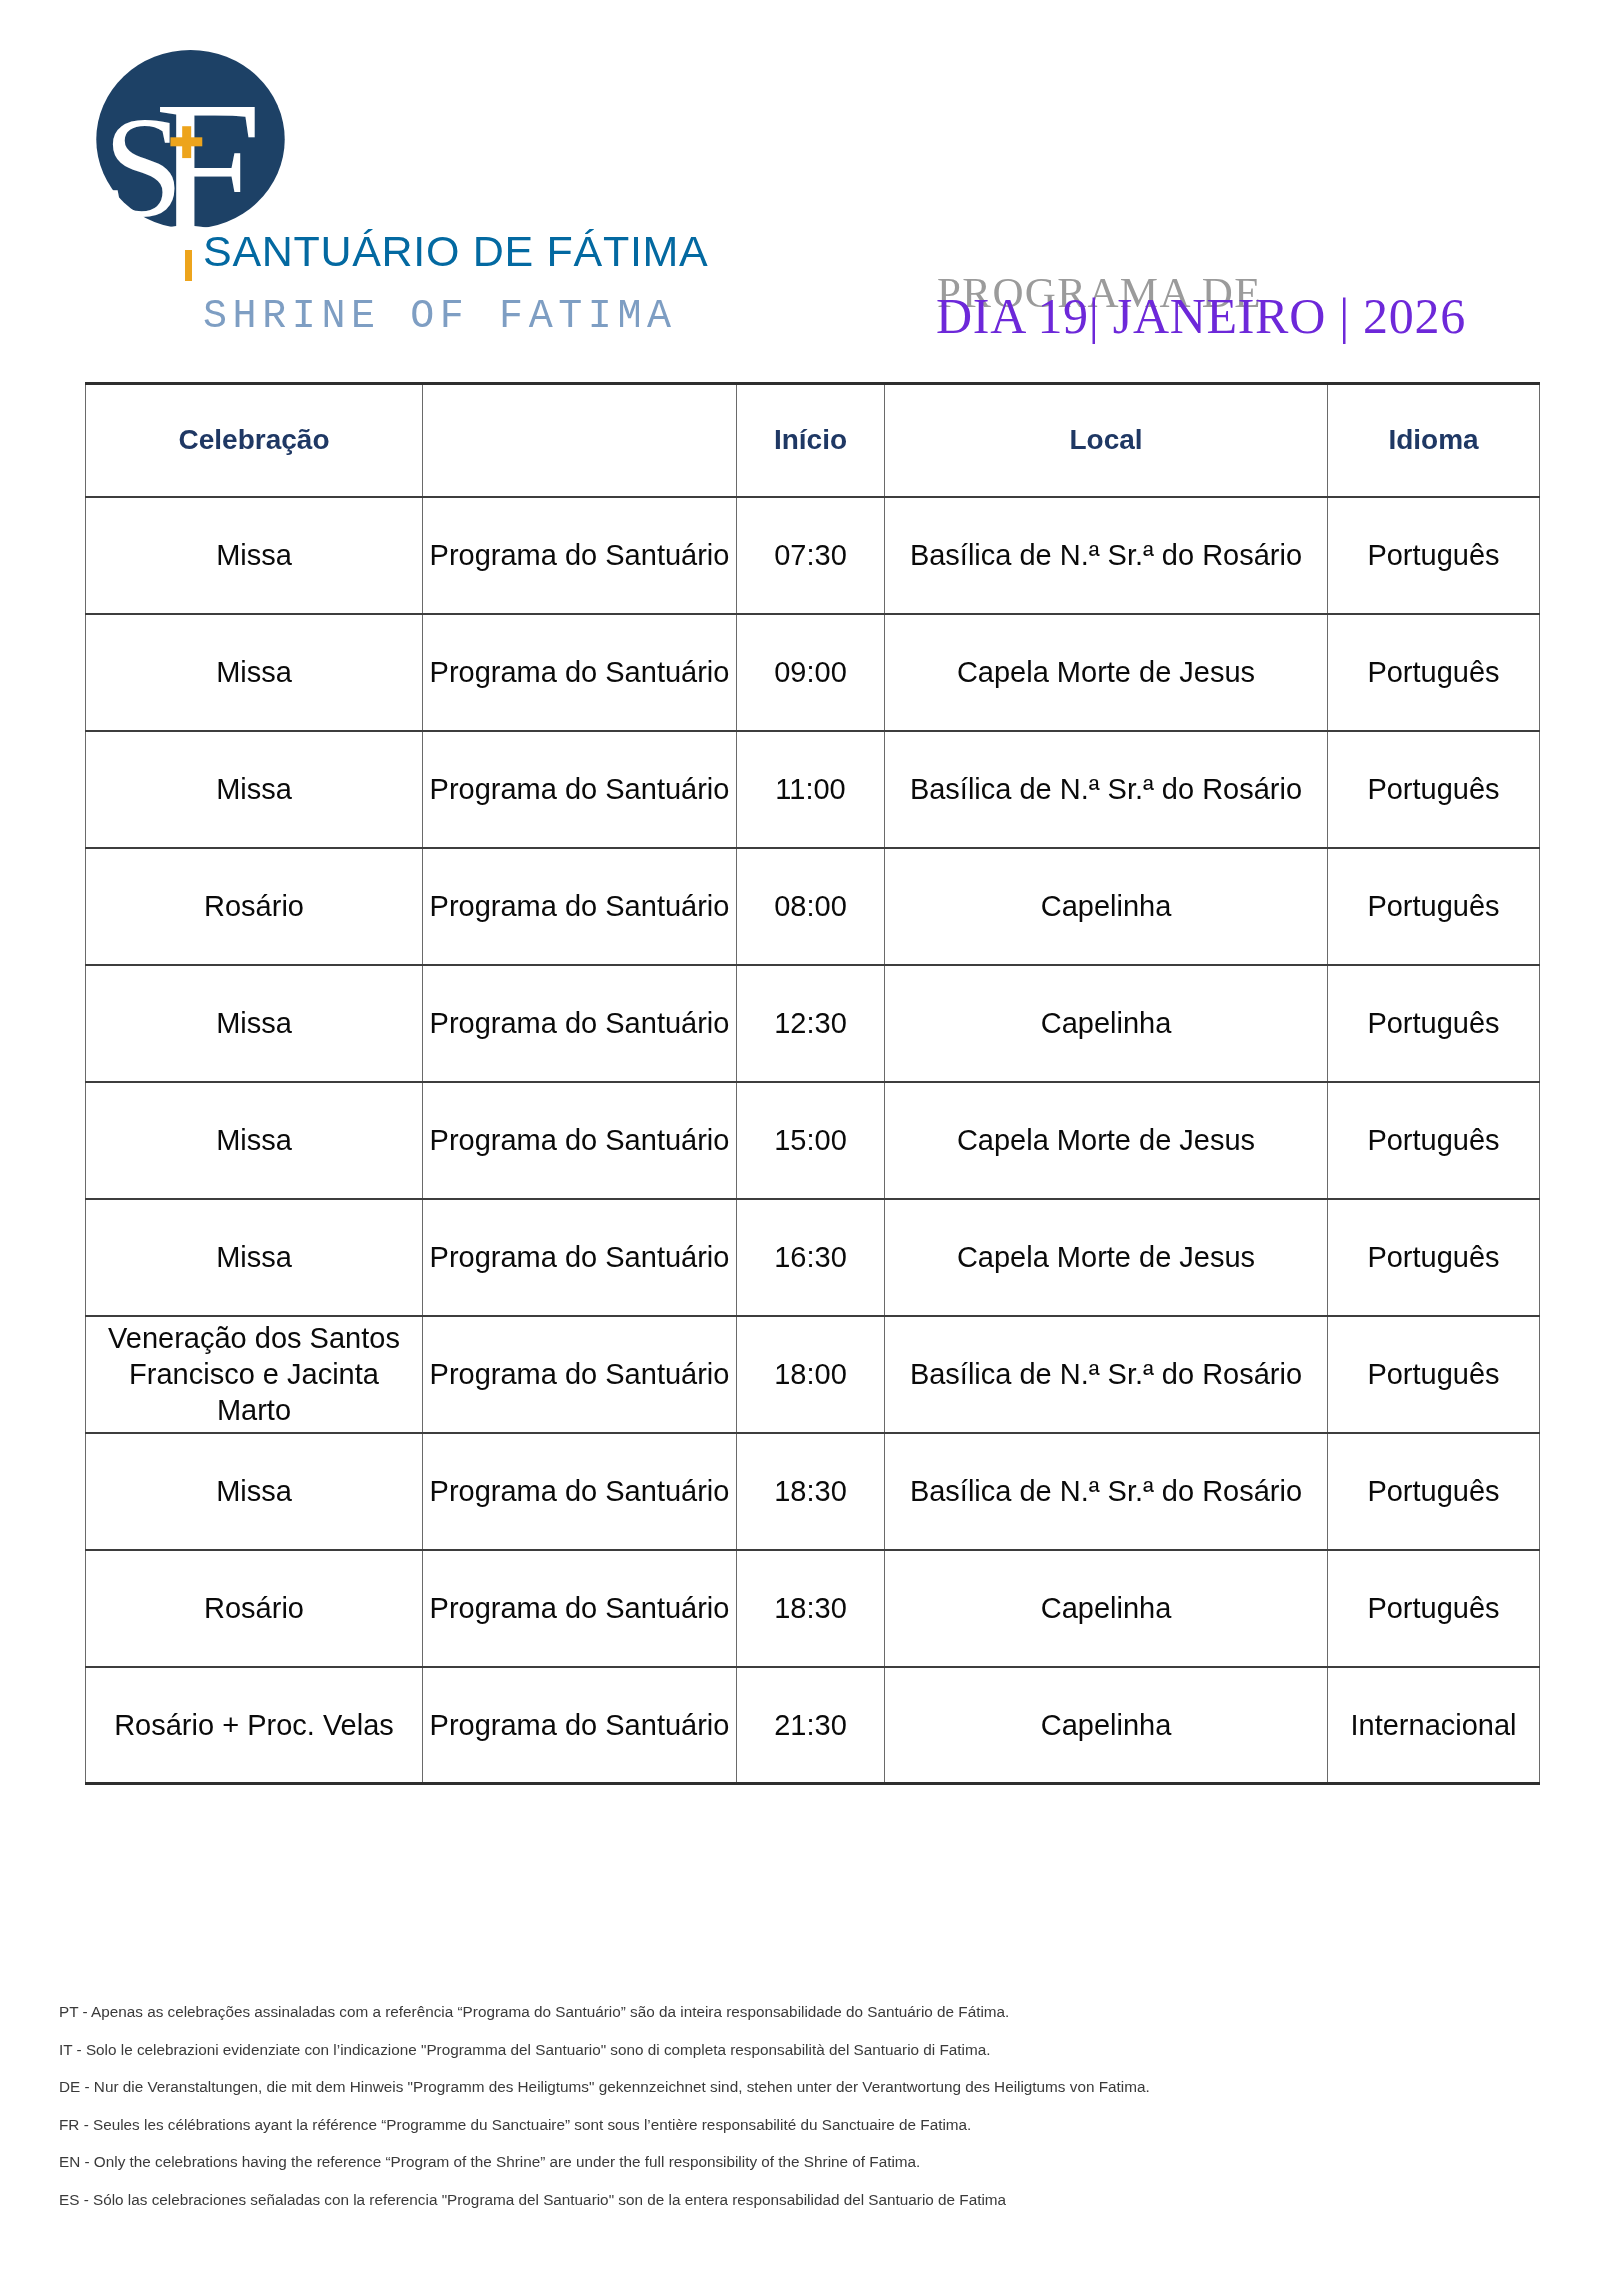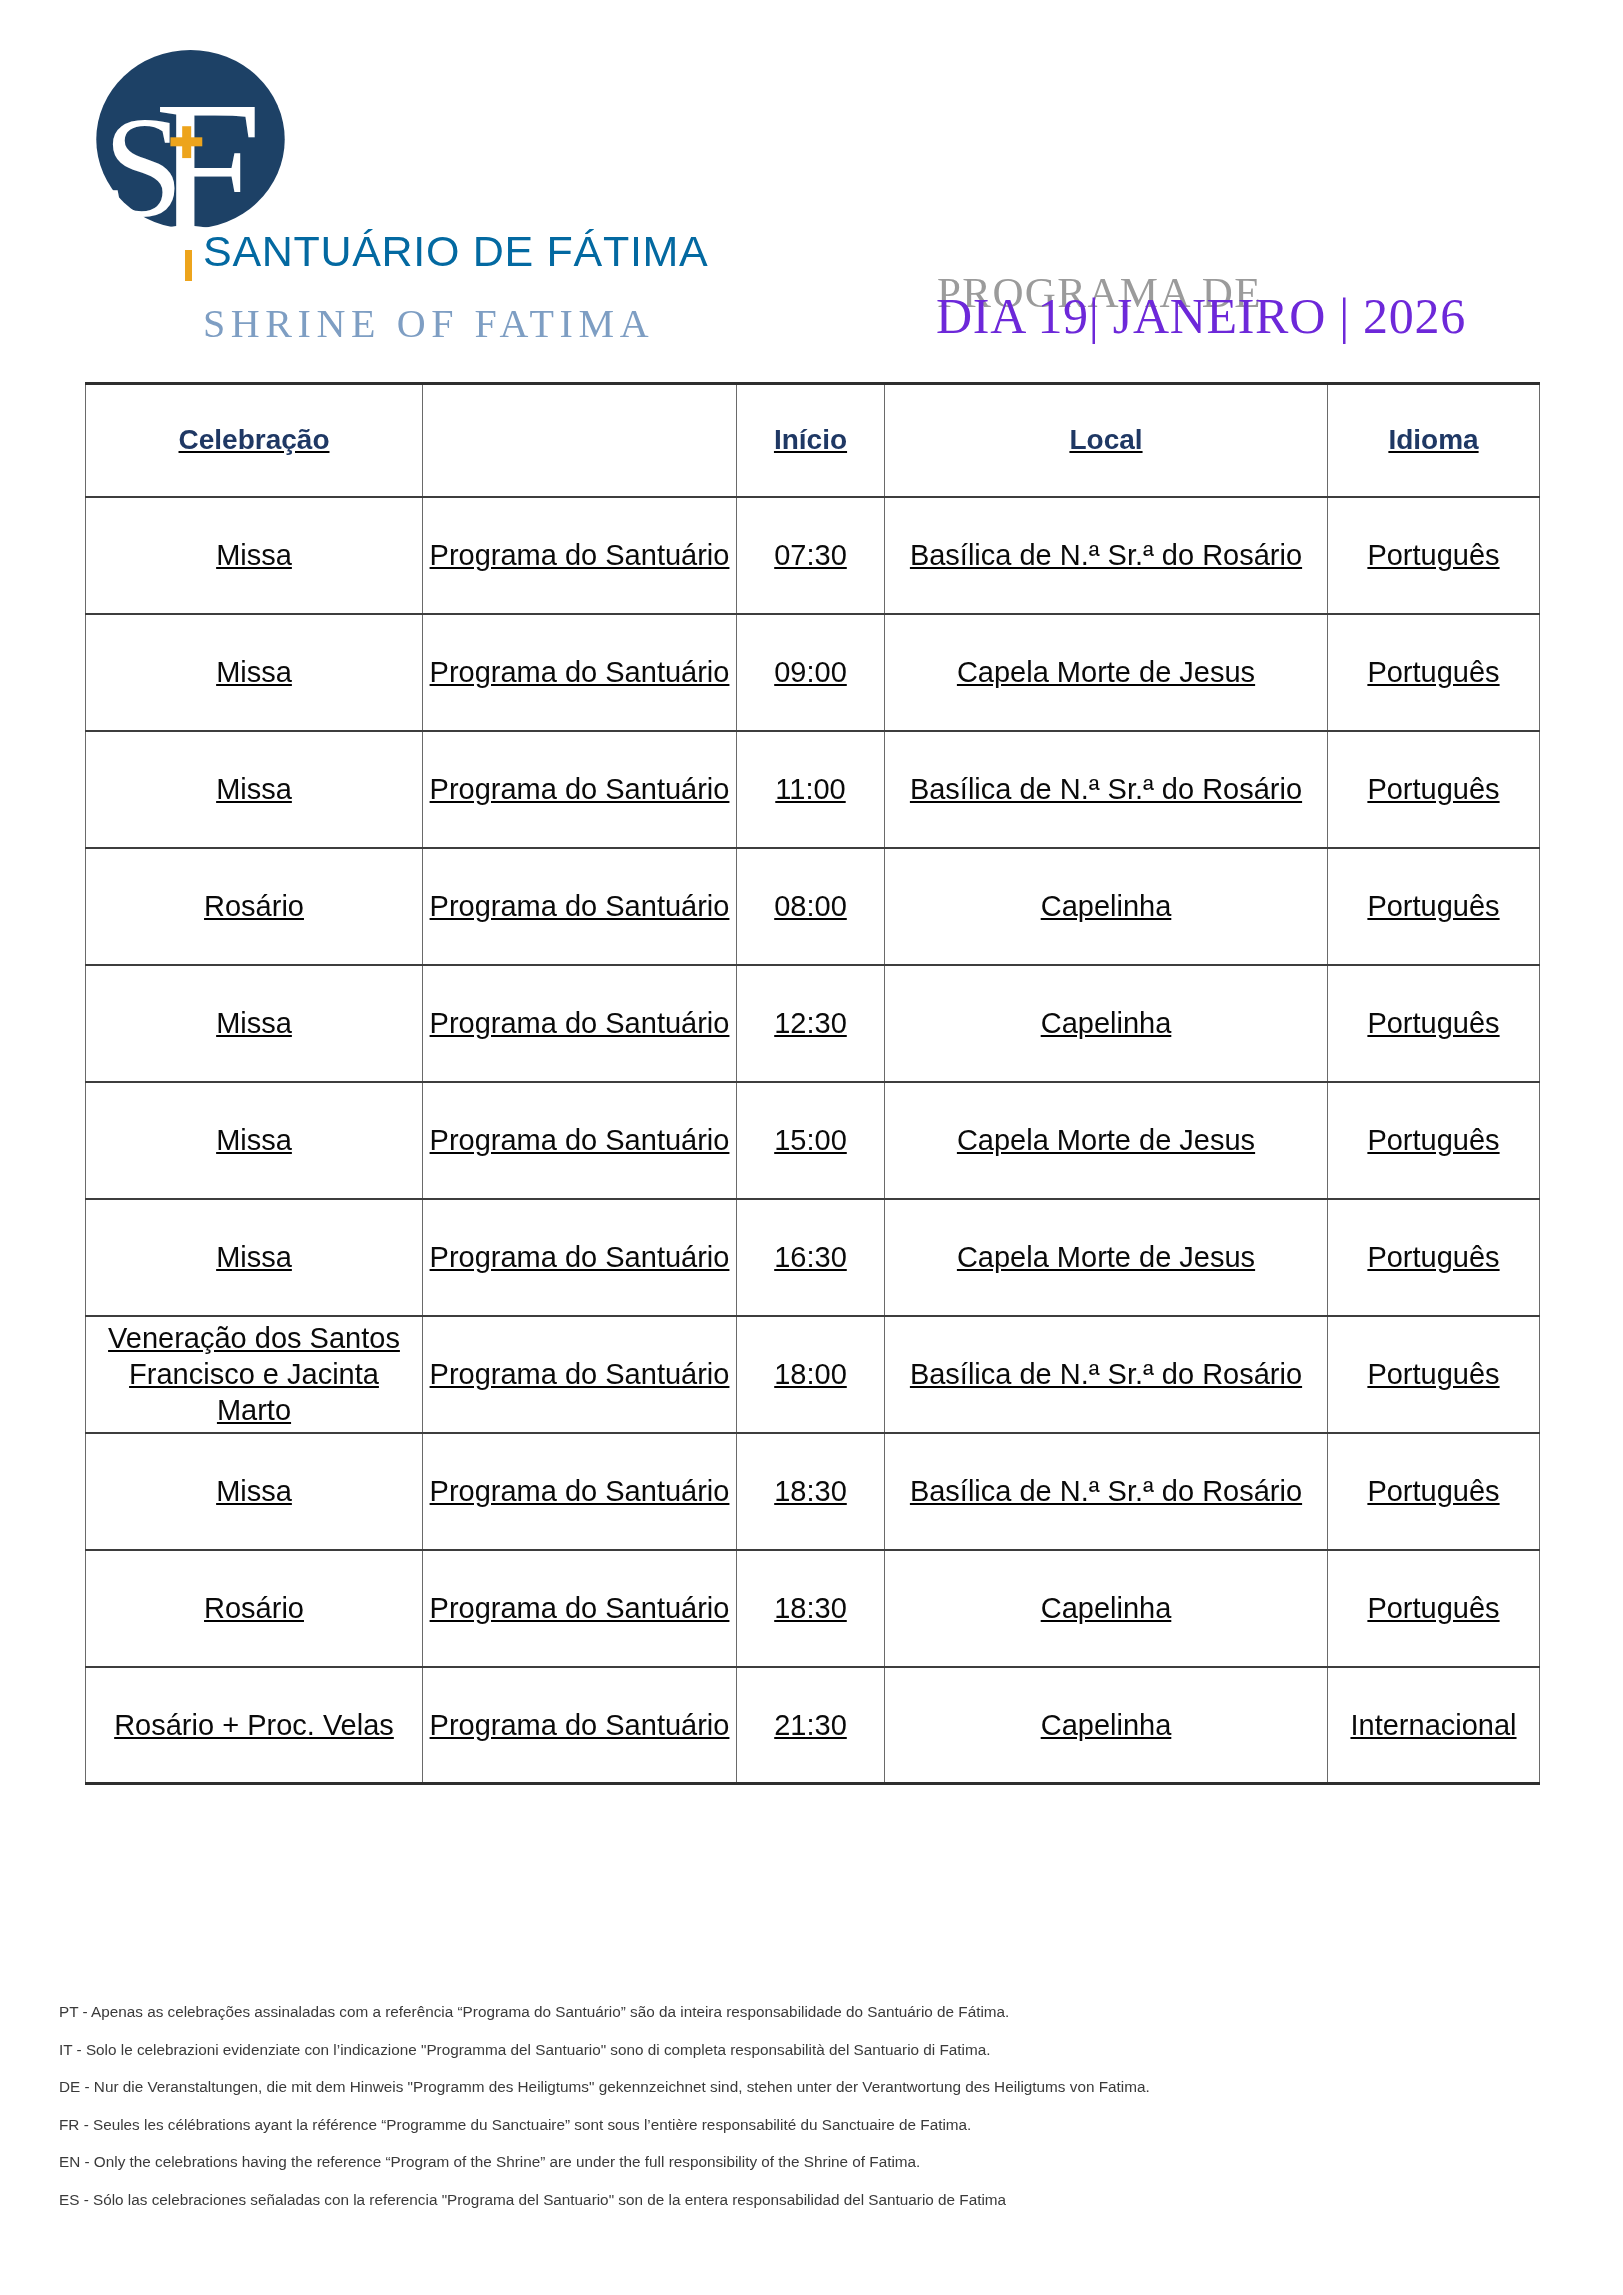--- a/index.html
+++ b/index.html
@@ -11,42 +11,42 @@
   
   .logo-svg { position:absolute; left:96px; top:50px; width:189px; height:194px; }
   .gold-bar { position:absolute; left:185px; top:250px; width:7px; height:30.5px; background:#EDA41C; }
   .brand-pt {
     position:absolute; left:203px; top:227px;
     font-family:Liberation Sans, sans-serif; font-size:43px; letter-spacing:0.7px;
     color:#0369a1; white-space:nowrap;
   }
   .brand-en {
     position:absolute; left:203px; top:294px;
-    font-family:Liberation Serif, serif; font-size:40px; letter-spacing:5.6px;
-    color:#7E9EC3; white-space:nowrap;margin-top:6px;
+    font-family:Liberation Mono, monospace; font-size:40px; letter-spacing:5.6px;
+    color:#7E9EC3; white-space:nowrap;
   }
 
   
   .prog-line1 {
     position:absolute; left:937px; top:232px;
     font-family:"Liberation Serif", serif; font-size:43px; letter-spacing:1.4px;
     color:#9B9B9B; white-space:nowrap;margin-top:36px;
   }
   .prog-line2 {
     position:absolute; left:936px; top:287px;
     font-family:"Liberation Serif", serif; font-size:50px; letter-spacing:0.7px;
     color:#6d28d9; white-space:nowrap;
   }
 
   
   table.sched {
     position:absolute; left:85px; top:382px;
     width:1454px; border-collapse:collapse; table-layout:fixed;
     border-top:3.5px solid #2f2f2f; border-bottom:3.5px solid #2f2f2f;
-    border-left:1.4px solid #595959; border-right:1.4px solid #595959;text-decoration:underline;
+    border-left:1.4px solid #595959; border-right:1.4px solid #595959;
   }
   table.sched th, table.sched td {
     border-left:1.4px solid #6a6a6a; border-right:1.4px solid #6a6a6a;
     border-top:2.8px solid #3d3d3d; border-bottom:2.8px solid #3d3d3d;
     text-align:center; vertical-align:middle; padding:0 4.2px;
     overflow:hidden;
   }
   table.sched tr.head-row { height:113px; }
   table.sched tr.body-row { height:117px; }
   table.sched th {

